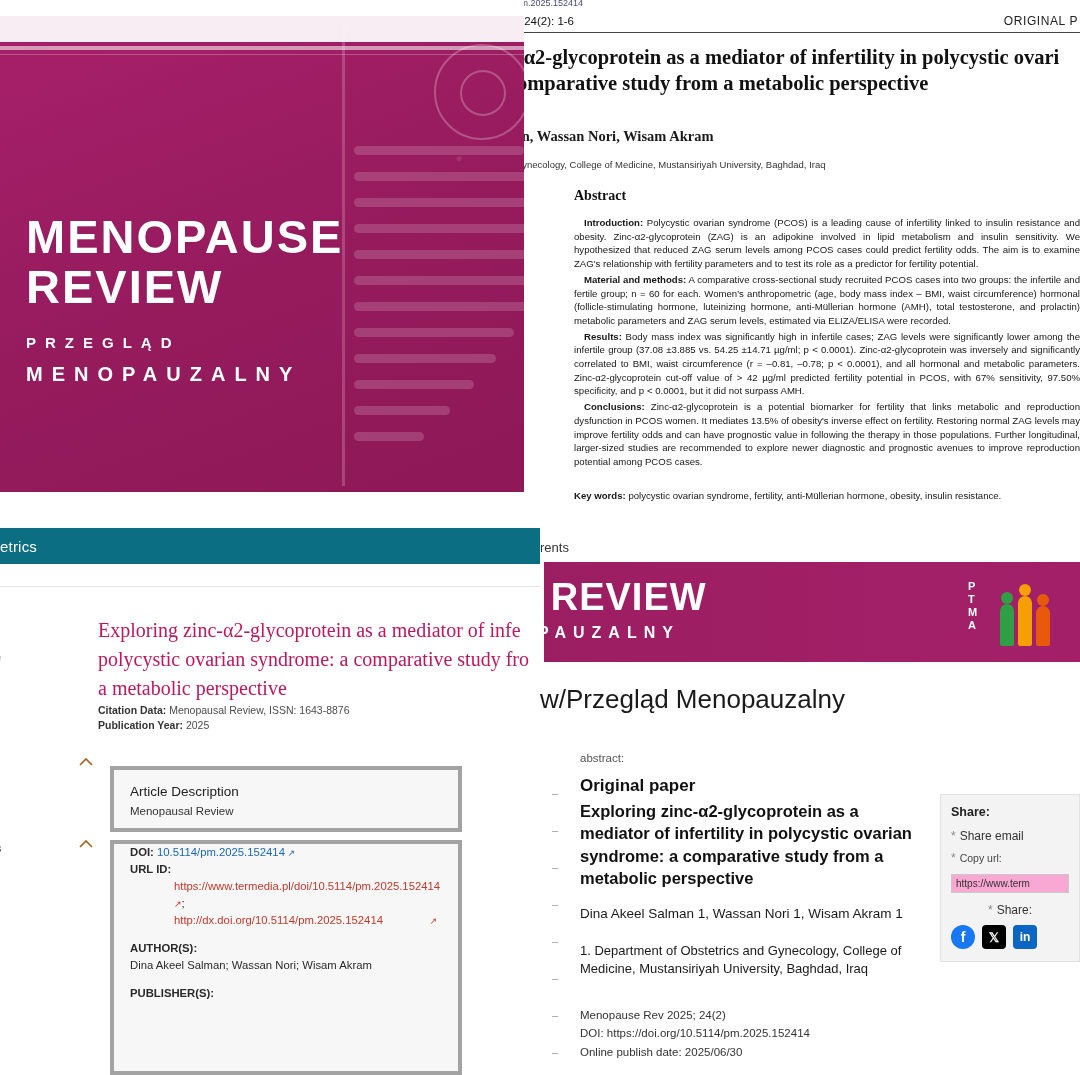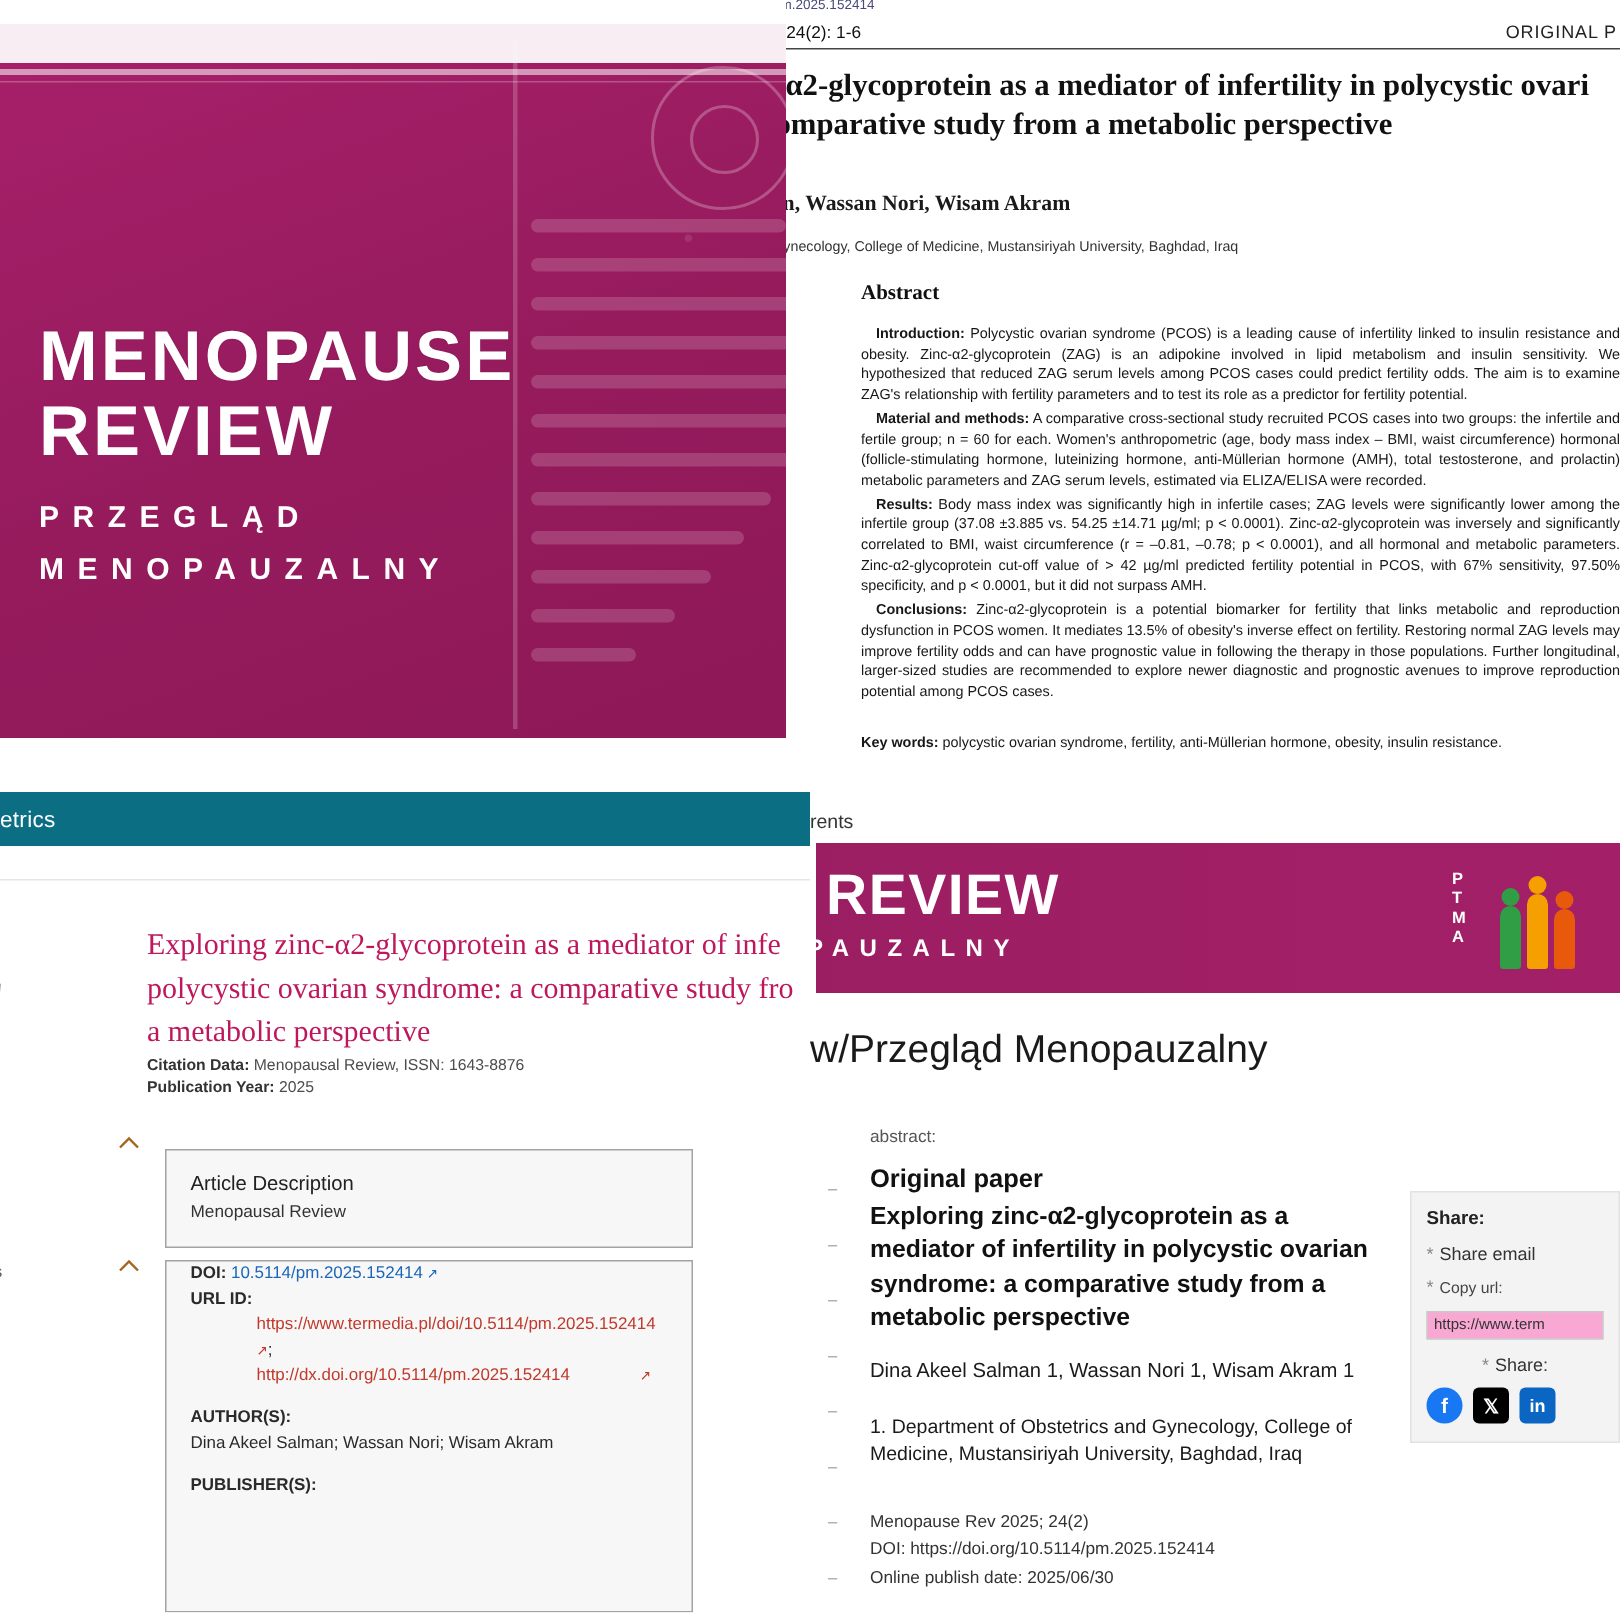--- a/index.html
+++ b/index.html
@@ -76,21 +76,21 @@
   }
   .cover-title2 {
     font-weight: bold;
     font-size: 47px;
     letter-spacing: 2px;
     margin: 0;
     line-height: 1.06;
   }
   .cover-sub1 {
     margin: 22px 16px 0 0;
-    font-size: 20px;
+    font-size: 15px;
     letter-spacing: 9px;
     font-weight: bold;
   }
   .cover-sub2 {
     margin: 12px 0 0 0;
     font-size: 20px;
     letter-spacing: 9px;
     font-weight: bold;
   }
 
@@ -237,21 +237,21 @@
   .bl-sidelabel {
     position: absolute;
     left: -4px; top: 324px;
     font-size: 11px;
     color: #555;
   }
   .card {
     position: absolute;
     left: 110px; right: 78px;
     background: #f7f7f7;
-    border: 1px solid #a3a3a3;
+    border: 4px solid #a3a3a3;
   }
   .card-h {
     font-size: 13.5px;
     color: #222;
     padding: 14px 16px 6px 16px;
   }
   .card-b {
     font-size: 11.5px;
     color: #333;
     padding: 0 16px 14px 16px;

